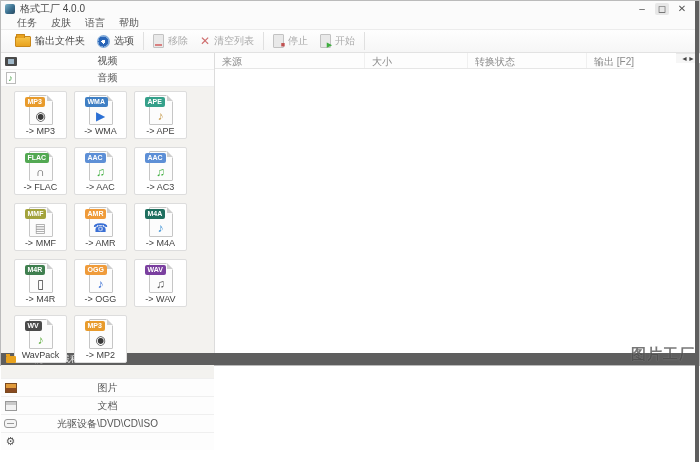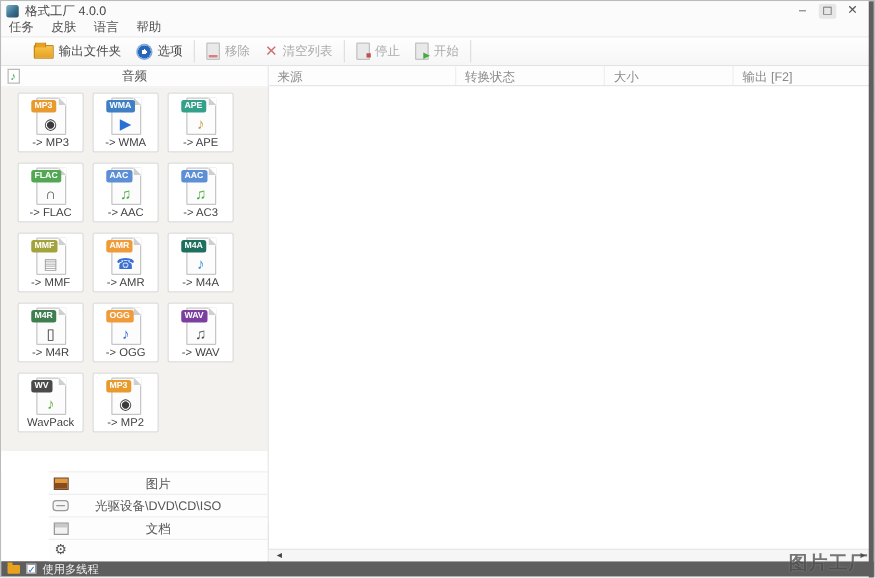--- a/index.html
+++ b/index.html
@@ -1,39 +1,39 @@
 <!DOCTYPE html>
 <html><head>
 <meta charset="utf-8">
 <style>
   * { margin:0; padding:0; box-sizing:border-box; }
   html,body { width:700px; height:462px; overflow:hidden;
     font-family:"Liberation Sans","DejaVu Sans",sans-serif; }
-  .window { position:relative; width:700px; height:462px; background:#fff;
+  .window { position:relative; width:700px; height:366px; background:#fff;
     border:1px solid #bbb; display:flex; flex-direction:column; }
 
   
   .titlebar { height:15px; background:#fbfbfb; display:flex; align-items:center;
     padding:0 4px; flex:0 0 auto; }
   .app-icon { width:10px; height:10px; margin-right:5px; border-radius:2px;
     background:linear-gradient(135deg,#7fb3c8 0%,#3a6f8f 55%,#2a4a60 100%); }
   .title-text { font-size:10px; color:#444; }
   .win-controls { margin-left:auto; display:flex; align-items:center; gap:6px; padding-right:6px; }
   .wc { font-size:10px; color:#555; width:14px; text-align:center; line-height:12px; cursor:default; }
   .wc.max { background:#e7e7e7; border-radius:2px; }
 
   
   .menubar { height:13px; background:#fbfbfb; display:flex; align-items:center;
-    padding:0 6px; gap:14px; flex:0 0 auto; }
+    padding:0 16px; gap:14px; flex:0 0 auto; }
   .menu-item { font-size:10px; color:#555; line-height:13px; cursor:default; }
 
   
   .toolbar { height:24px; background:linear-gradient(#fefefe,#f6f6f6);
     border-top:1px solid #ececec; border-bottom:1px solid #e2e2e2;
-    display:flex; align-items:center; padding:0 20px; flex:0 0 auto; }
+    display:flex; align-items:center; padding:0 8px; flex:0 0 auto; }
   .tbtn { display:flex; align-items:center; gap:4px; padding:2px 6px; }
   .tlabel { font-size:10px; color:#4a4a4a; white-space:nowrap; }
   .tbtn.disabled .tlabel { color:#ababab; }
   .tbtn.factory .tlabel { font-weight:bold; }
   .tsep { width:1px; height:18px; background:#e0e0e0; margin:0 3px; }
 
   .folder-icon { width:16px; height:11px; background:linear-gradient(#f6c44a,#e8a21e);
     border:1px solid #c8871a; border-radius:1px; position:relative; }
   .folder-icon::before { content:""; position:absolute; top:-3px; left:0; width:7px; height:3px;
     background:#e8a21e; border:1px solid #c8871a; border-bottom:none; border-radius:1px 1px 0 0; }
@@ -48,21 +48,21 @@
     background:radial-gradient(circle at 35% 32%, #a8e0b4 0 3px, #4cae62 45%, #1f7f3a 100%); }
   .globe-icon::after { content:""; position:absolute; right:1px; bottom:2px; width:5px; height:5px;
     border:1px solid #e8f5ea; border-radius:50%; background:rgba(255,255,255,.35); }
 
   
   .main { flex:1 1 auto; display:flex; min-height:0; }
   .sidebar { width:214px; flex:0 0 auto; border-right:1px solid #dcdcdc;
     display:flex; flex-direction:column; background:#fff; }
   .cat-row { height:17px; flex:0 0 auto; display:flex; align-items:center;
     border-bottom:1px solid #efefef; position:relative; background:#fdfdfd; }
-  .cat-row.bottom { height:18px; border-top:1px solid #efefef; border-bottom:none;margin-left:38px; }
+  .cat-row.bottom { height:18px; border-top:1px solid #efefef; border-bottom:none; }
   .cat-ico { position:absolute; left:3px; width:13px; height:12px; display:flex;
     align-items:center; justify-content:center; }
   .cat-label { flex:1; text-align:center; font-size:10px; color:#555; }
   .video-glyph { width:12px; height:9px; background:#4a4a4a; border-radius:1px; position:relative; }
   .video-glyph::before { content:""; position:absolute; inset:2px 3px; background:#9fb7c8; }
   .audio-glyph { width:10px; height:12px; background:#fff; border:1px solid #bbb;
     font-size:9px; line-height:10px; color:#4aa24a; text-align:center; }
   .pic-glyph { width:12px; height:10px; border:1px solid #7a4a20;
     background:linear-gradient(#e09a3a 0 45%, #8a4a20 45% 100%); }
   .doc-glyph { width:12px; height:10px; border:1px solid #999; background:#f2f2f2; }
@@ -83,21 +83,21 @@
     border-top:7px solid #fff; border-left:7px solid transparent; }
   .ficon::after { content:""; position:absolute; top:-1px; right:-1px; width:0; height:0;
     border-bottom:6px solid #cfcfcf; border-right:6px solid transparent; }
   .fbadge { position:absolute; top:1px; left:-5px; z-index:2; padding:1px 3px; border-radius:2px;
     font-size:7px; line-height:8px; font-weight:bold; color:#fff; letter-spacing:0; }
   .fglyph { position:absolute; bottom:0; left:0; right:0; text-align:center; font-size:12px;
     line-height:16px; }
   .flabel { margin-top:1px; font-size:9px; color:#3f3f3f; }
 
   
-  .content { flex:1 1 auto; display:flex; flex-direction:column; min-width:0; position:relative;gap:21px; }
+  .content { flex:1 1 auto; display:flex; flex-direction:row; min-width:0; position:relative;gap:21px; }
   .thead { height:16px; flex:0 0 auto; display:flex; border-bottom:1px solid #e6e6e6;
     background:#fdfdfd; }
   .th { font-size:10px; color:#8a8a8a; padding:2px 0 0 7px; border-right:1px solid #f0f0f0;
     white-space:nowrap; overflow:hidden; }
   .th.c1{ width:150px; } .th.c2{ width:103px; } .th.c3{ width:119px; } .th.c4{ flex:1; border-right:none; }
   .tbody { flex:1 1 auto; background:#fff; }
   .hscroll { height:10px; flex:0 0 auto; background:#f6f6f6; border-top:1px solid #e8e8e8;
     display:flex; align-items:center; justify-content:space-between; padding:0 5px; }
   .scroll-arrow { font-size:7px; color:#444; line-height:9px; }
 
@@ -169,20 +169,26 @@
         </span>
       <span class="tlabel">开始</span>
     </div>
     <div class="tsep"></div>
   </div>
 
   <div class="main">
     <div class="sidebar">
       <div class="cat-row">
         <span class="cat-ico">
+            <span class="video-glyph"></span>
+          </span>
+        <span class="cat-label">视频</span>
+      </div>
+      <div class="cat-row">
+        <span class="cat-ico">
             <span class="audio-glyph">♪</span>
           </span>
         <span class="cat-label">音频</span>
       </div>
       <div class="grid-area" id="audio-grid">
           <div class="fbtn">
             <div class="ficon">
               <span class="fbadge" style="background: rgb(232, 155, 44);">MP3</span>
               <span class="fglyph" style="color: rgb(58, 58, 58);">◉</span>
             </div>
@@ -282,42 +288,42 @@
         </div>
       <div class="sb-spacer"></div>
       <div class="cat-row bottom">
         <span class="cat-ico">
             <span class="pic-glyph"></span>
           </span>
         <span class="cat-label">图片</span>
       </div>
       <div class="cat-row bottom">
         <span class="cat-ico">
+            <span class="doc-glyph"></span>
+          </span>
+        <span class="cat-label">文档</span>
+      </div>
+      <div class="cat-row bottom">
+        <span class="cat-ico">
             <span class="disc-glyph"></span>
           </span>
         <span class="cat-label">光驱设备\DVD\CD\ISO</span>
-      </div>
-      <div class="cat-row bottom">
-        <span class="cat-ico">
-            <span class="doc-glyph"></span>
-          </span>
-        <span class="cat-label">文档</span>
       </div>
       <div class="cat-row bottom">
         <span class="cat-ico">
             <span class="gear-glyph">⚙</span>
           </span>
       </div>
     </div>
 
     <div class="content">
       <div class="thead">
         <div class="th c1">来源</div>
+        <div class="th c2">大小</div>
         <div class="th c3">转换状态</div>
-        <div class="th c2">大小</div>
         <div class="th c4">输出 [F2]</div>
       </div>
       <div class="tbody"></div>
       <div class="hscroll">
         <span class="scroll-arrow">◄</span>
         <span class="scroll-arrow">►</span>
       </div>
     </div>
   </div>
 

